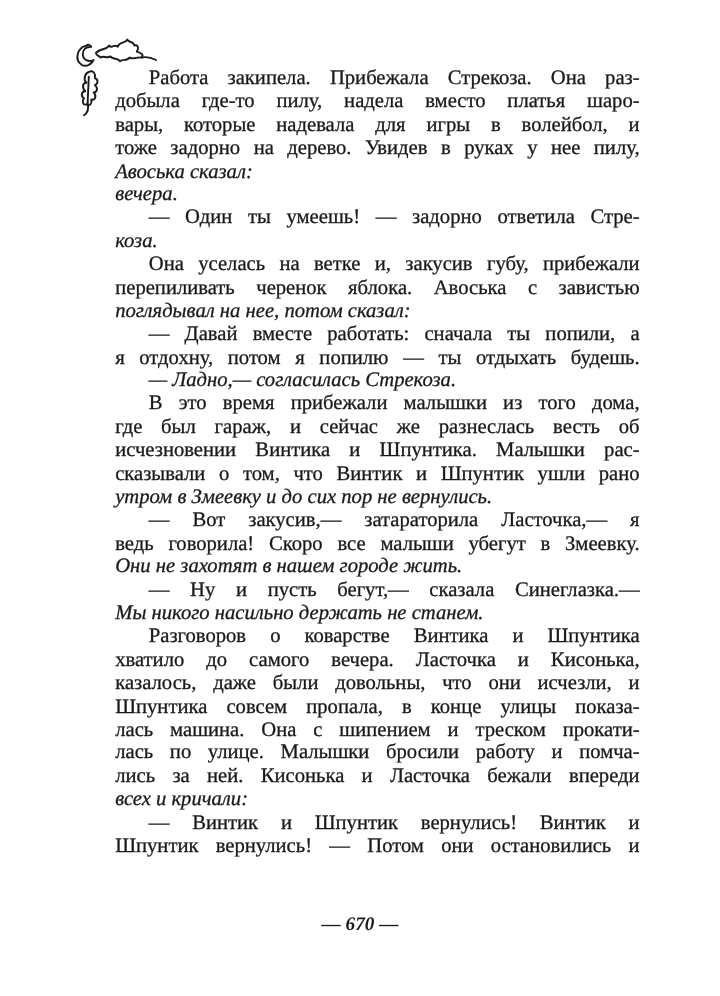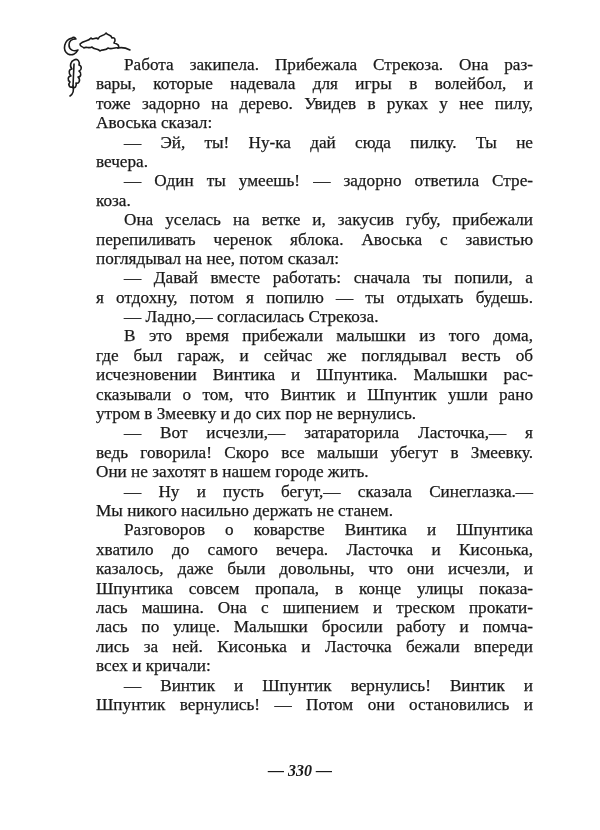--- a/index.html
+++ b/index.html
@@ -44,20 +44,21 @@
       white-space: nowrap;
       text-align: justify;
       text-align-last: justify;
       overflow: visible;
     }
     .line.indent {
       padding-left: 28px;
     }
     .line.last {
       text-align-last: left;
+      font-style: italic;
     }
     .page-number {
       position: absolute;
       left: 0;
       width: 600px;
       top: 762px;
       text-align: center;
       font-family: "Liberation Serif", "DejaVu Serif", serif;
       font-style: italic;
       font-weight: bold;
@@ -79,49 +80,49 @@
       <path d="M60 20 C64 19 68 20 72 22"></path>
 
       <path d="M16 32 C20 30 22 34 21 37 C24 38 24 42 21 43 C24 45 23 49 20 49 C23 52 21 56 18 55 C19 58 17 61 14 59 C11 60 10 56 12 54 C9 52 10 48 13 48 C10 45 11 41 14 41 C11 38 13 33 16 32 Z"></path>
       <path d="M16 36 L15 58"></path>
       <path d="M15 58 C16 62 15 66 12 68"></path>
     </g>
   </svg>
 
   <div class="text-block">
     <span class="line indent">Работа закипела. Прибежала Стрекоза. Она раз-</span>
+    <span class="line">добыла где-то пилу, надела вместо платья шаро-</span>
     <span class="line">вары, которые надевала для игры в волейбол, и</span>
     <span class="line">тоже задорно на дерево. Увидев в руках у нее пилу,</span>
     <span class="line last">Авоська сказал:</span>
-    <span class="line indent">— Эй, ты! Ну-ка дай сюда пилку. Ты не</span>
     <span class="line last">вечера.</span>
     <span class="line indent">— Один ты умеешь! — задорно ответила Стре-</span>
     <span class="line last">коза.</span>
     <span class="line indent">Она уселась на ветке и, закусив губу, прибежали</span>
     <span class="line">перепиливать черенок яблока. Авоська с завистью</span>
     <span class="line last">поглядывал на нее, потом сказал:</span>
     <span class="line indent">— Давай вместе работать: сначала ты попили, а</span>
     <span class="line">я отдохну, потом я попилю — ты отдыхать будешь.</span>
     <span class="line indent last">— Ладно,— согласилась Стрекоза.</span>
     <span class="line indent">В это время прибежали малышки из того дома,</span>
-    <span class="line">где был гараж, и сейчас же поглядывал весть об</span>
+    <span class="line">где был гараж, и сейчас же разнеслась весть об</span>
     <span class="line">исчезновении Винтика и Шпунтика. Малышки рас-</span>
     <span class="line">сказывали о том, что Винтик и Шпунтик ушли рано</span>
     <span class="line last">утром в Змеевку и до сих пор не вернулись.</span>
-    <span class="line indent">— Вот исчезли,— затараторила Ласточка,— я</span>
+    <span class="line indent">— Вот закусив,— затараторила Ласточка,— я</span>
     <span class="line">ведь говорила! Скоро все малыши убегут в Змеевку.</span>
     <span class="line last">Они не захотят в нашем городе жить.</span>
     <span class="line indent">— Ну и пусть бегут,— сказала Синеглазка.—</span>
     <span class="line last">Мы никого насильно держать не станем.</span>
     <span class="line indent">Разговоров о коварстве Винтика и Шпунтика</span>
     <span class="line">хватило до самого вечера. Ласточка и Кисонька,</span>
     <span class="line">казалось, даже были довольны, что они исчезли, и</span>
     <span class="line">Шпунтика совсем пропала, в конце улицы показа-</span>
     <span class="line">лась машина. Она с шипением и треском прокати-</span>
     <span class="line">лась по улице. Малышки бросили работу и помча-</span>
     <span class="line">лись за ней. Кисонька и Ласточка бежали впереди</span>
     <span class="line last">всех и кричали:</span>
     <span class="line indent">— Винтик и Шпунтик вернулись! Винтик и</span>
     <span class="line">Шпунтик вернулись! — Потом они остановились и</span>
   </div>
 
-  <div class="page-number">— 330 —</div>
+  <div class="page-number">— 670 —</div>
 </div>
 
 </body></html>

